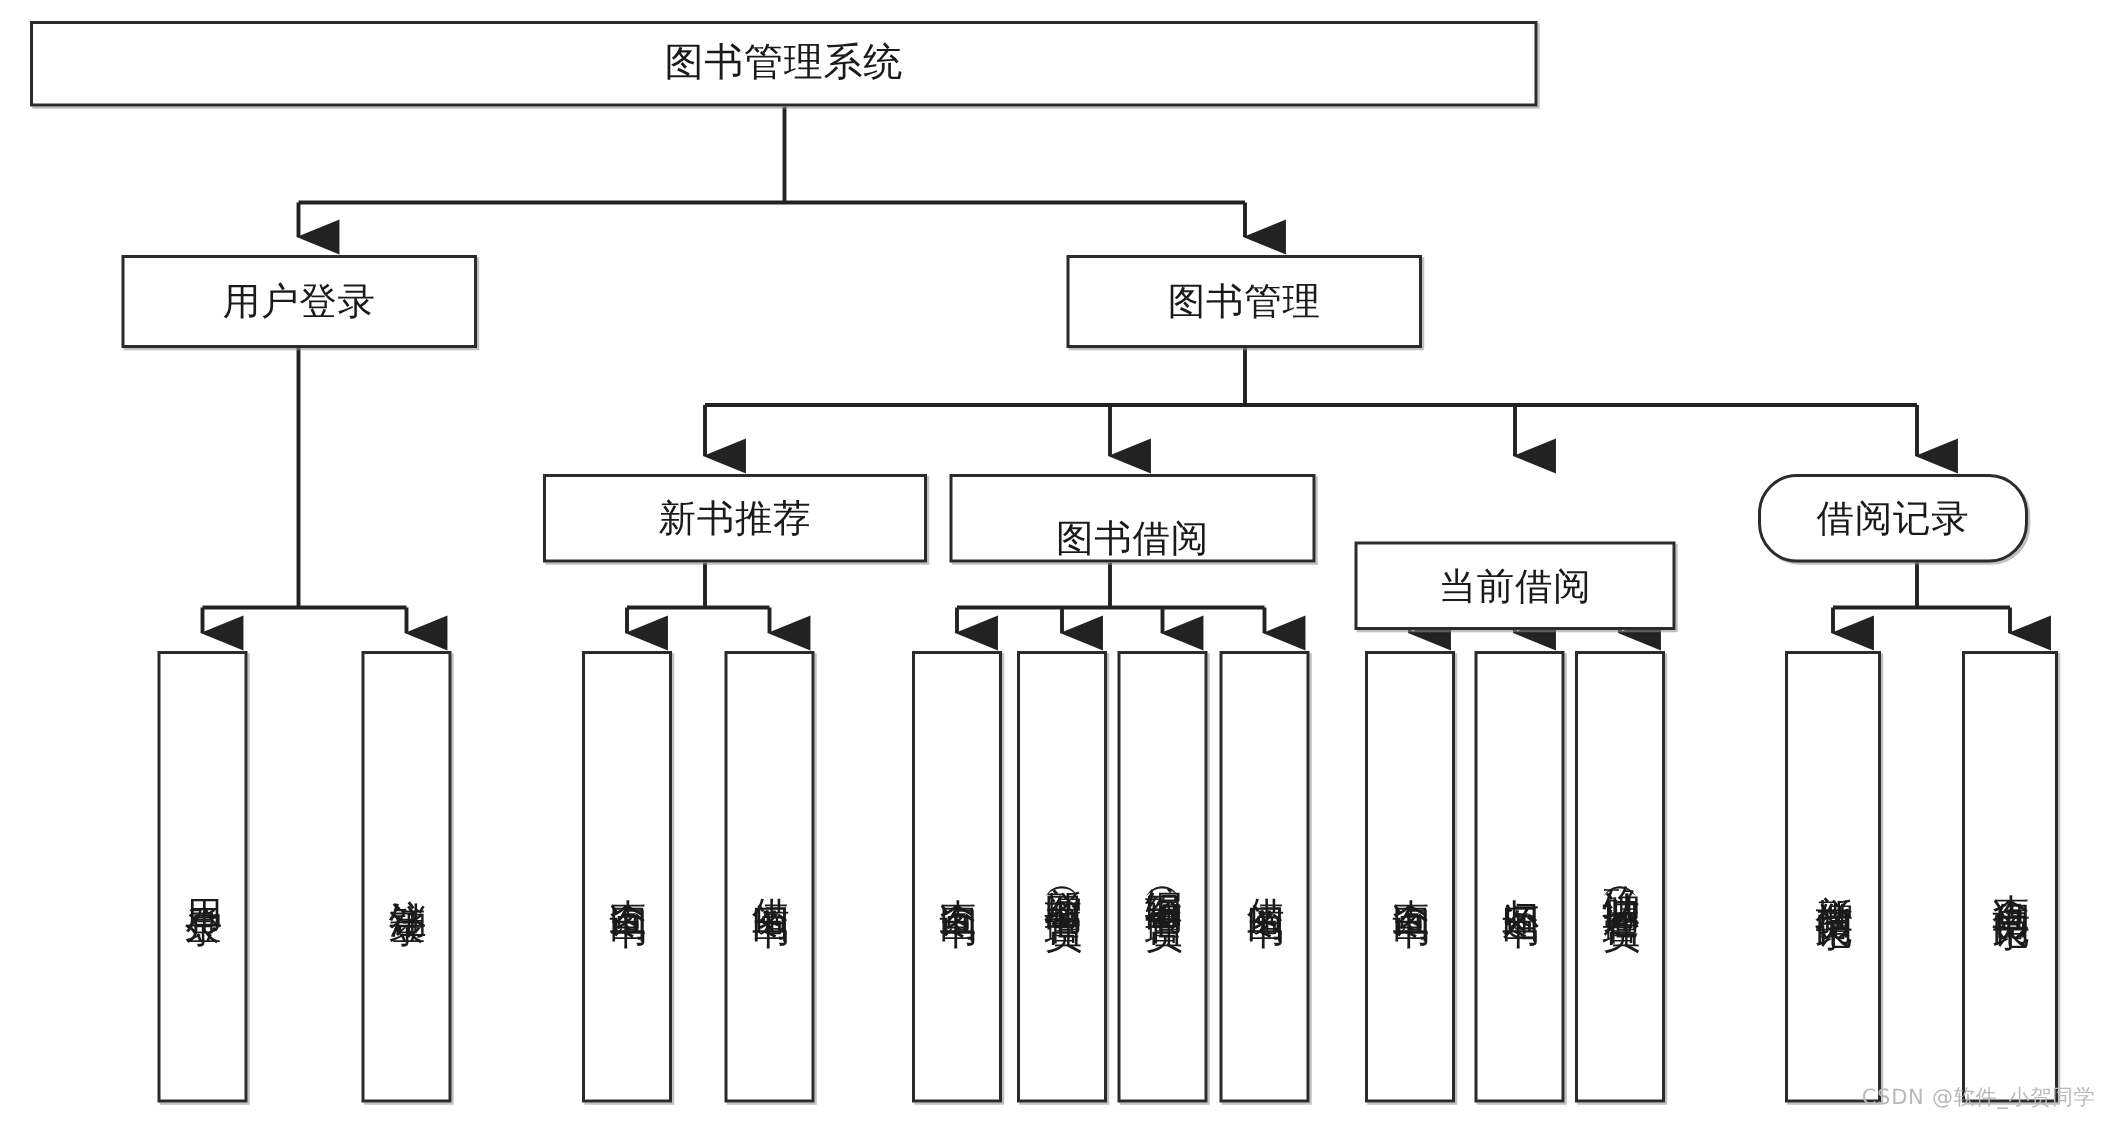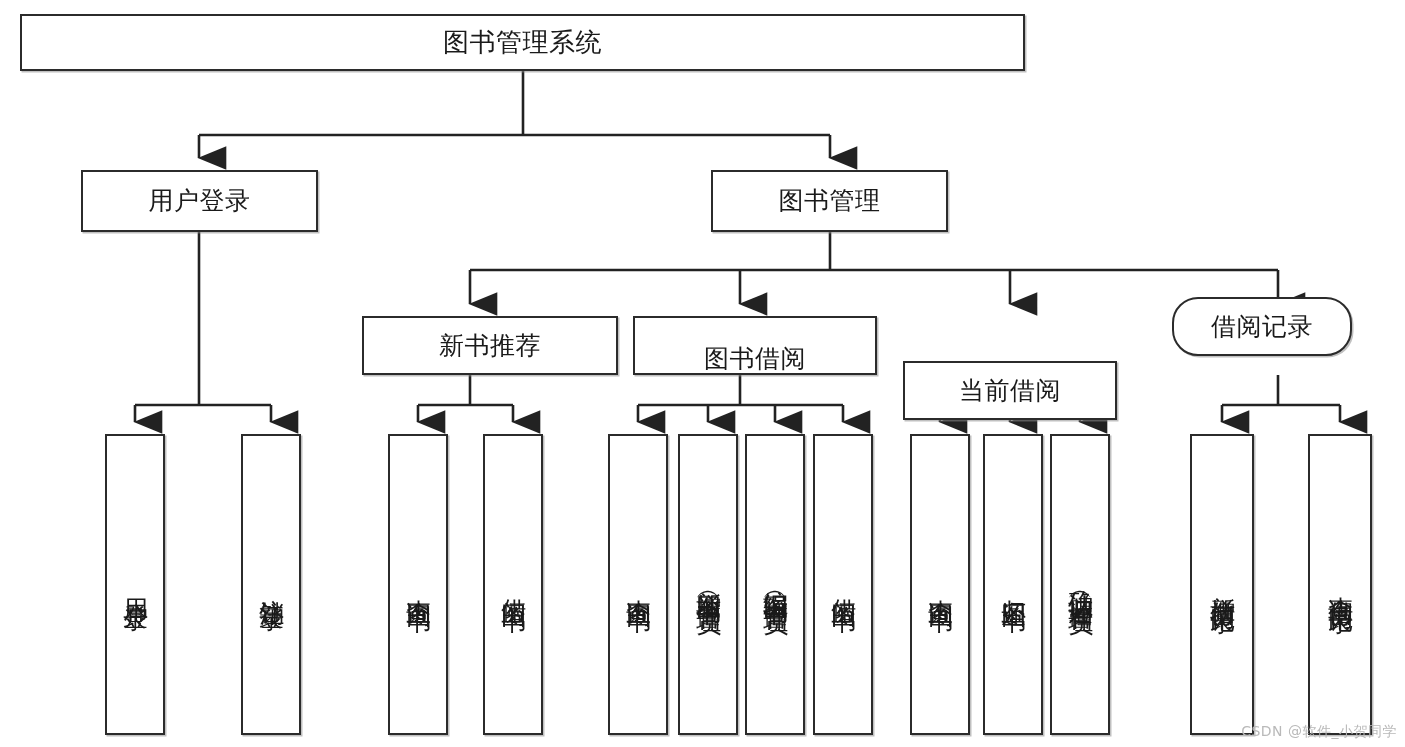--- a/index.html
+++ b/index.html
@@ -139,21 +139,21 @@
 
   <div class="node h" style="left:362px; top:316px; width:256px; height:59px;">
     <span class="label">新书推荐</span>
   </div>
   <div class="node h" style="left:633px; top:316px; width:244px; height:59px;align-items:flex-end;">
     <span class="label">图书借阅</span>
   </div>
   <div class="node h" style="left:903px; top:316px; width:214px; height:59px;margin-top:45px;">
     <span class="label">当前借阅</span>
   </div>
-  <div class="node h" style="left:1172px; top:297px; width:180px; height:59px;border-radius:26px;">
+  <div class="node h" style="left:1172px; top:316px; width:180px; height:59px;border-radius:26px;">
     <span class="label">借阅记录</span>
   </div>
 
   <div class="node v" style="left:105px; top:434px; width:60px; height:301px;">
     <span class="label">用户登录</span>
   </div>
   <div class="node v" style="left:241px; top:434px; width:60px; height:301px;">
     <span class="label">注销登录</span>
   </div>
 

